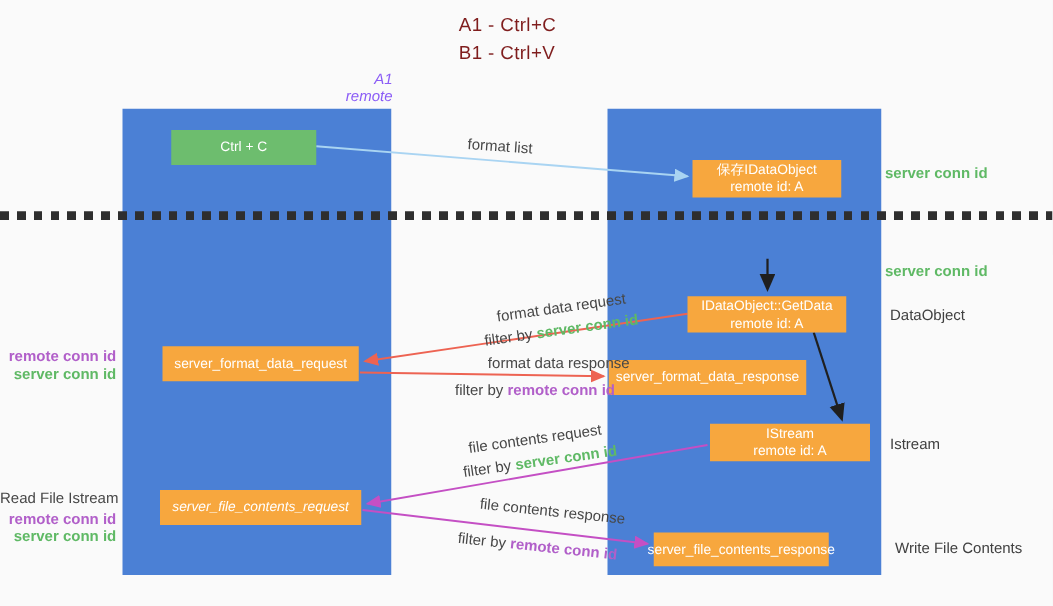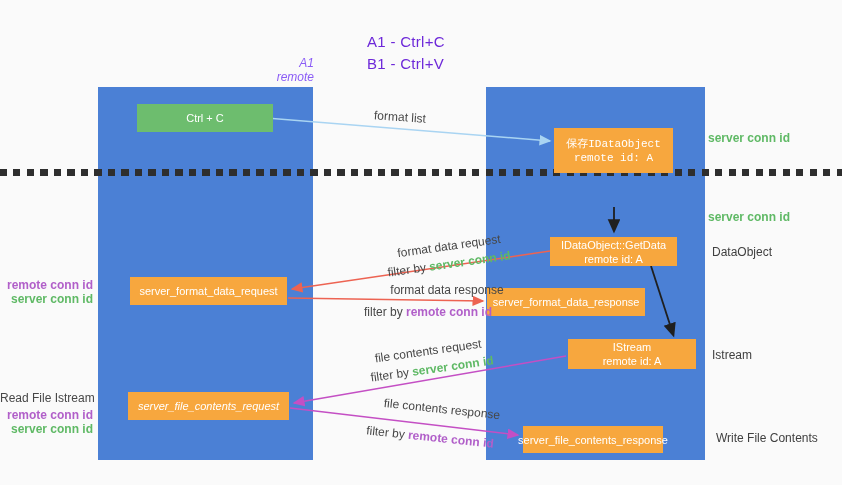--- a/index.html
+++ b/index.html
@@ -1,19 +1,19 @@
 <!DOCTYPE html>
 <html style="--lane-blue: #4b80d5; --node-orange: #f7a73e; --node-green: #6dbd6e; --green-text: #5fb965; --purple-text: #b15fc9; --red-arrow: #ed6352; --magenta-arrow: #c44fc4; --blue-arrow: #a9d4f2; --black-arrow: #1f1f1f;"><head>
 <meta charset="utf-8">
 <style>
   html,body{margin:0;padding:0;}
   body{background:#f3f3f3;font-family:"Liberation Sans", sans-serif;}
   .canvas{position:relative;width:842px;height:485px;background:#fafafa;overflow:hidden;}
 
-  .title{position:absolute;left:367px;top:10px;font-size:15px;line-height:22px;color:#6d28d9;letter-spacing:.3px;margin-top:21px;}
+  .title{position:absolute;left:367px;top:10px;font-size:15px;line-height:22px;color:#7f1d1d;letter-spacing:.3px;}
 
   .lane-header{position:absolute;top:56px;width:216px;text-align:right;font-size:12px;line-height:14px;color:#8b5cf6;font-style:italic;}
   .lane{position:absolute;top:87px;height:373px;background:var(--lane-blue);}
   .lane-a{left:98px;width:215px;}
   .lane-b{left:486px;width:219px;}
 
   .divider{position:absolute;left:0;top:169px;width:842px;height:7px;
     background:repeating-linear-gradient(90deg,#2e2e2e 0 7px,transparent 7px 13.5px);}
 
   svg.arrows{position:absolute;left:0;top:0;}
@@ -77,25 +77,25 @@
     </defs>
     <line class="ln-blue" x1="253" y1="117" x2="550" y2="141" marker-end="url(#mBlue)"></line>
     <line class="ln-blk" x1="614" y1="207" x2="614" y2="230" marker-end="url(#mBlk)"></line>
     <line class="ln-red" x1="550" y1="251" x2="292" y2="289" marker-end="url(#mRed)"></line>
     <line class="ln-red" x1="288" y1="298" x2="483" y2="301" marker-end="url(#mRed)"></line>
     <line class="ln-blk" x1="651" y1="266" x2="673" y2="334" marker-end="url(#mBlk)"></line>
     <line class="ln-mag" x1="566" y1="356" x2="294" y2="403" marker-end="url(#mMag)"></line>
     <line class="ln-mag" x1="290" y1="408" x2="518" y2="435" marker-end="url(#mMag)"></line>
   </svg>
 
-  <div class="node green" style="left:137px;top:104px;width:136px;height:28px;">
+  <div class="node green" style="left:137px;top:104px;width:116px;height:28px;">
     <div>Ctrl + C</div>
   </div>
 
-  <div class="node orange" style="left:554px;top:128px;width:119px;height:45px;font-family:Liberation Mono, monospace;">
+  <div class="node orange" style="left:554px;top:128px;width:119px;height:30px;">
     <div>保存IDataObject</div>
     <div>remote id: A</div>
   </div>
 
 
   <div class="node orange" style="left:550px;top:237px;width:127px;height:29px;">
     <div>IDataObject::GetData</div>
     <div>remote id: A</div>
   </div>
 

